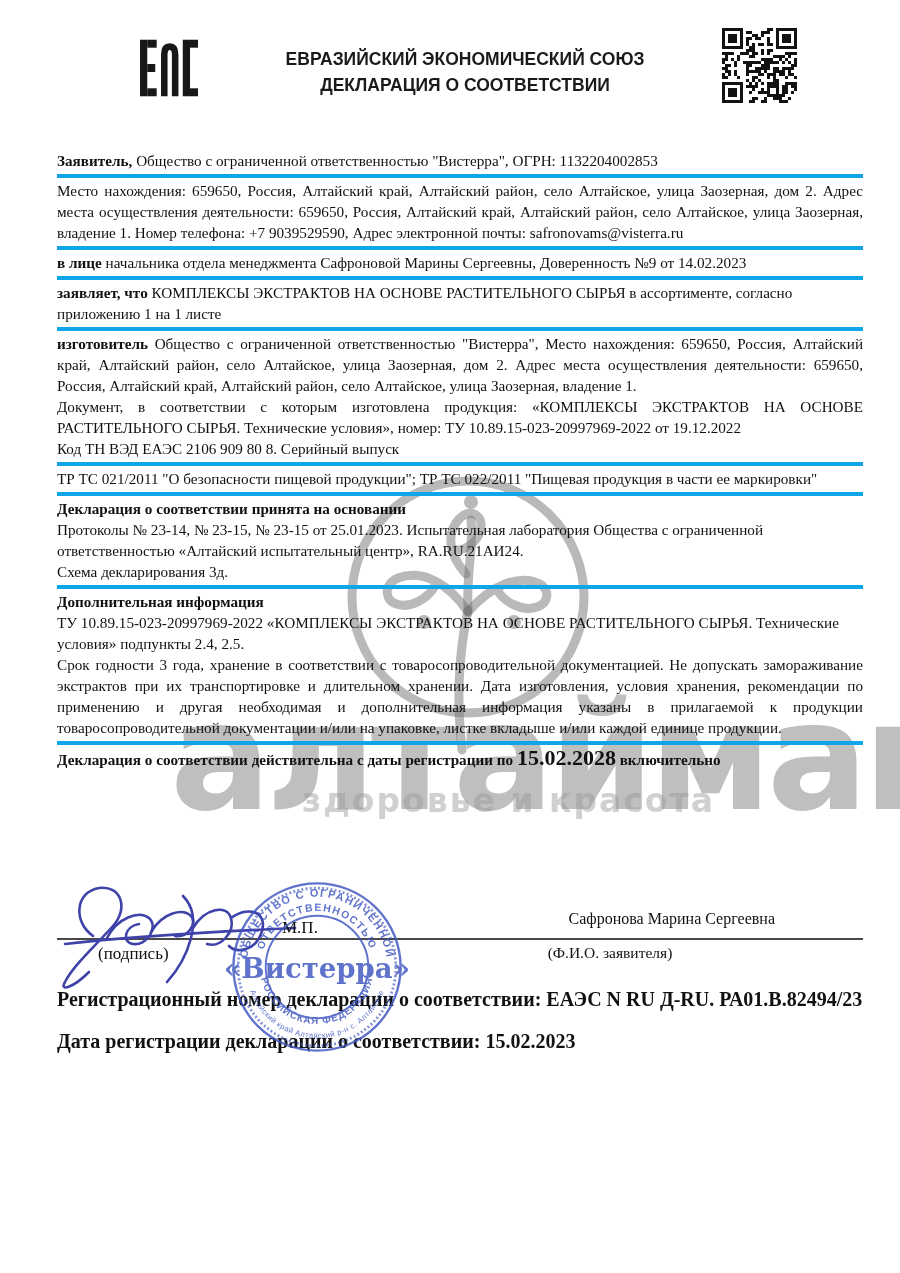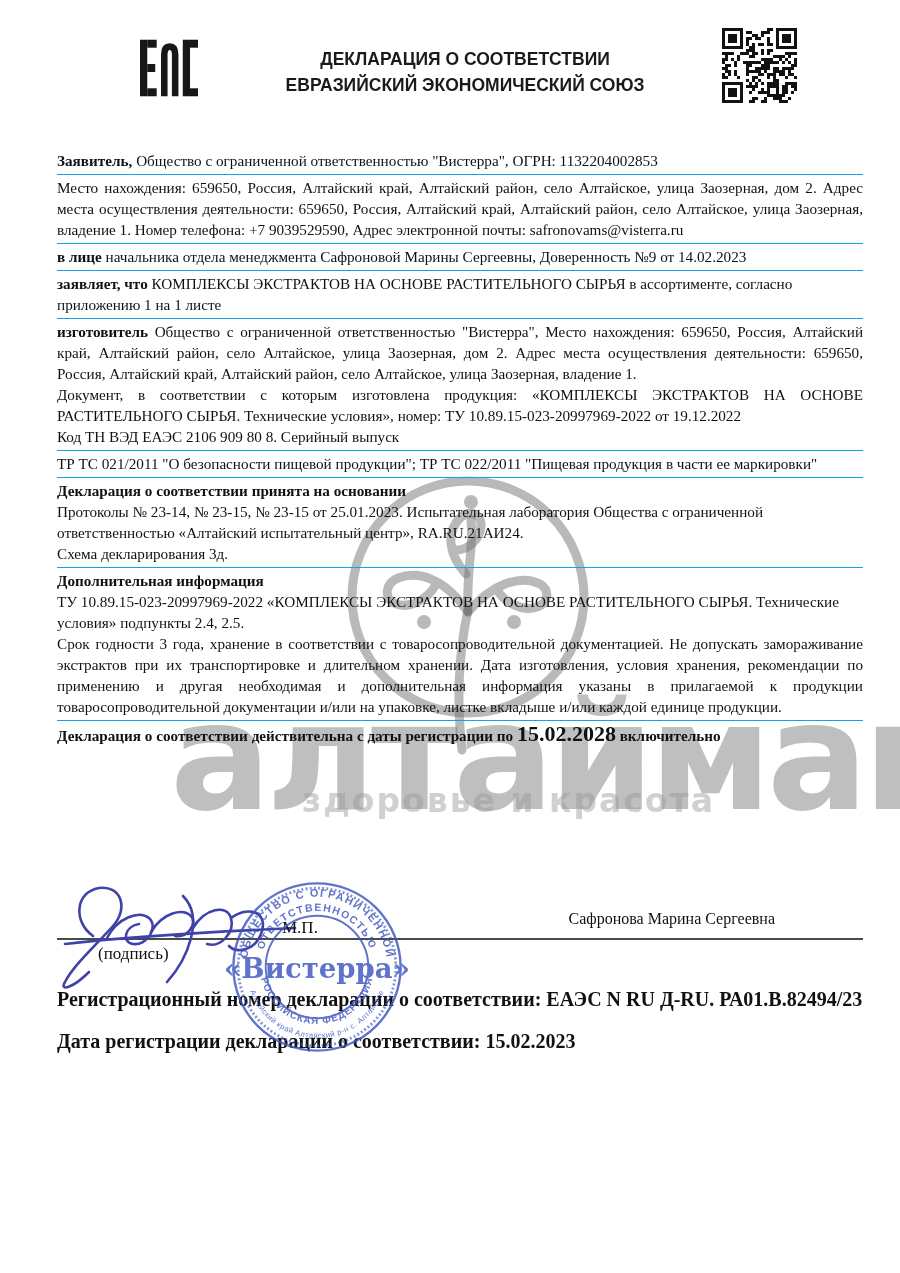--- a/index.html
+++ b/index.html
@@ -14,21 +14,21 @@
   .wm-tree{left:328px;top:462px;}
   
   .eac{position:absolute;left:140px;top:30px;z-index:1;}
   .hdr-title{position:absolute;left:230px;right:200px;top:46px;text-align:center;z-index:1;
              font-family:"Liberation Sans",sans-serif;font-weight:bold;font-size:17.5px;line-height:26px;color:#1a1a1a;}
   .qr{position:absolute;left:722px;top:28px;z-index:1;}
   
   .content{position:absolute;left:57px;top:148px;width:806px;z-index:1;
            font-size:15.2px;line-height:21px;}
   .sec{padding:2px 0 3px 0;}
-  .sec + .sec{border-top:1px solid #0ea5e9;}
+  .sec + .sec{border-top:4px solid #0ea5e9;}
   .sec p{margin:0;}
   .just{text-align:justify;}
   b{font-weight:bold;}
   .big-date{font-size:22px;font-weight:bold;}
   
   .sig-line{position:absolute;left:57px;top:938px;width:806px;border-top:2px solid #4a4a4a;z-index:1;}
   .sig-caption{position:absolute;left:98px;top:944px;font-size:17px;z-index:1;}
   .mp{position:absolute;left:282px;top:910px;font-size:17px;z-index:2;margin-top:8px;}
   .fio{position:absolute;left:445px;width:330px;top:910px;text-align:right;font-size:16px;z-index:1;}
   .fio-caption{position:absolute;left:445px;width:330px;top:944px;text-align:center;font-size:15.5px;z-index:1;}
@@ -67,22 +67,22 @@
       <rect x="10" y="33.5" width="11" height="11"></rect>
       <rect x="10" y="67" width="13" height="11"></rect>
       <path d="M29 78 V20 Q29 5 41 5 Q53 5 53 20 V78 H44 V21 Q44 14 41 14 Q38 14 38 21 V78 Z"></path>
       <rect x="59" y="0" width="10" height="78"></rect>
       <rect x="69" y="0" width="11" height="11"></rect>
       <rect x="69" y="67" width="11" height="11"></rect>
     </g>
   </svg>
 
   <div class="hdr-title">
+    <div>ЕВРАЗИЙСКИЙ ЭКОНОМИЧЕСКИЙ СОЮЗ</div>
     <div>ДЕКЛАРАЦИЯ О СООТВЕТСТВИИ</div>
-    <div>ЕВРАЗИЙСКИЙ ЭКОНОМИЧЕСКИЙ СОЮЗ</div>
   </div>
 
   <svg class="qr" id="qr-svg" width="75" height="75" viewBox="0 0 25 25" shape-rendering="crispEdges">
       <g fill="#121212">
         <rect x="15" y="0" width="1" height="1"></rect>
         <rect x="16" y="0" width="1" height="1"></rect>
         <rect x="8" y="1" width="1" height="1"></rect>
         <rect x="9" y="1" width="1" height="1"></rect>
         <rect x="13" y="1" width="1" height="1"></rect>
         <rect x="14" y="1" width="1" height="1"></rect>
@@ -357,20 +357,21 @@
       <path d="M138 54 C 150 34, 172 30, 176 44 C 180 58, 166 74, 152 70"></path>
       <path d="M176 44 C 196 30, 214 40, 206 60 C 200 76, 182 80, 174 72"></path>
       <path d="M10 70 C 60 64, 150 58, 240 54"></path>
     </g>
   </svg>
 
   <div class="sig-line"></div>
   <div class="mp">М.П.</div>
   <div class="sig-caption">(подпись)</div>
   <div class="fio">Сафронова Марина Сергеевна</div>
+  <div class="fio-caption">(Ф.И.О. заявителя)</div>
 
   <svg class="stamp" width="190" height="190" viewBox="0 0 200 200">
     <defs>
       <path id="arcTop1" d="M 26 100 A 74 74 0 0 1 174 100"></path>
       <path id="arcTop2" d="M 41 100 A 59 59 0 0 1 159 100"></path>
       <path id="arcBot1" d="M 40 100 A 60 60 0 0 0 160 100"></path>
       <path id="arcBot2" d="M 25 100 A 75 75 0 0 0 175 100"></path>
     </defs>
     <g stroke="#3d55c0" fill="none">
       <circle cx="100" cy="100" r="88" stroke-width="2.5"></circle>

